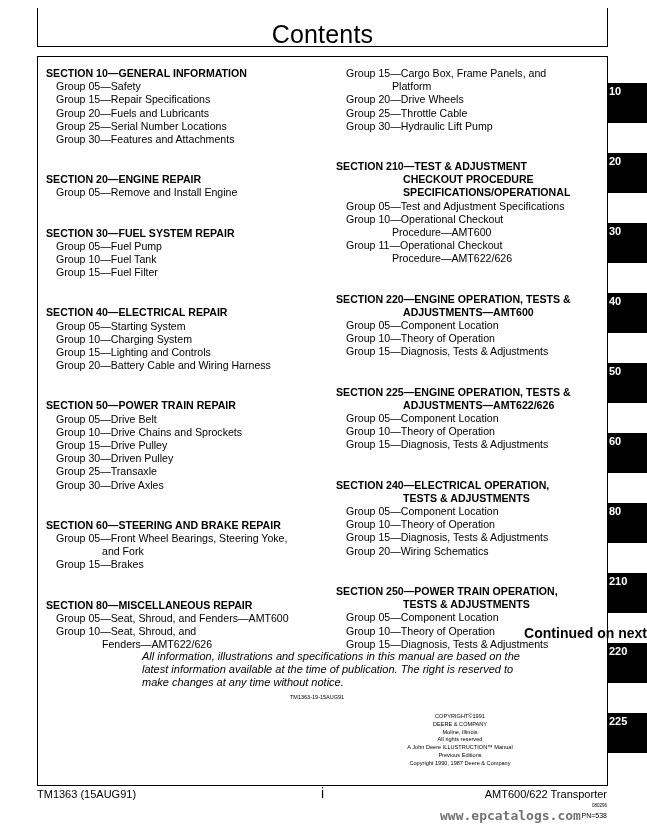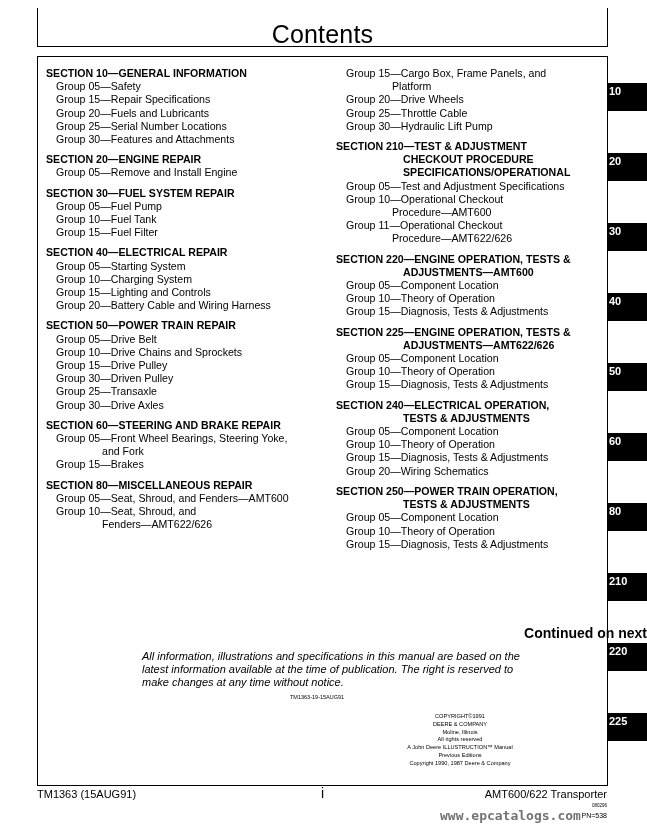--- a/index.html
+++ b/index.html
@@ -7,39 +7,39 @@
          font-family: "Liberation Sans", sans-serif; color: #000; }
   .title-box { position: absolute; left: 37px; top: 8px; width: 569px; height: 38px;
                border-left: 1px solid #000; border-right: 1px solid #000; border-bottom: 1px solid #000; }
   .title { position: absolute; left: 0; right: 0; top: 12px; text-align: center;
            font-weight: normal; font-size: 25px; letter-spacing: 0.2px; }
   .main-box { position: absolute; left: 37px; top: 56px; width: 569px; height: 728px;
               border: 1px solid #000; }
   .col { position: absolute; font-size: 10.6px; line-height: 13.2px; }
   .col.left { left: 46px; top: 67px; width: 285px; }
   .col.right { left: 336px; top: 67px; width: 265px; }
-  .sec { font-weight: bold; margin-top: 7px; }
+  .sec { font-weight: bold; margin-top: 27px; }
   .sec.first { margin-top: 0; }
   .sec-cont { padding-left: 67px; font-weight: bold; }
   .grp { padding-left: 10px; }
   .grp-cont { padding-left: 56px; }
   .continued { position: absolute; left: 492px; top: 625px; font-size: 14px; font-weight: bold; text-align: right; }
   .notice { position: absolute; left: 142px; top: 650px; width: 400px; font-size: 11px;
             line-height: 13px; font-style: italic; }
   .notice-code { position: absolute; left: 290px; top: 694px; font-size: 5.5px; }
   .copyright { position: absolute; left: 360px; top: 713px; width: 200px; text-align: center;
                font-size: 5.6px; line-height: 7.8px; }
   .footer-left { position: absolute; left: 37px; top: 788px; font-size: 11px; }
   .footer-page { position: absolute; left: 321px; top: 785px; font-size: 14px; }
   .footer-right { position: absolute; right: 40px; top: 788px; font-size: 11px; }
   .footer-code { position: absolute; right: 40px; top: 803px; font-size: 4.5px; }
   .footer-pn { position: absolute; right: 40px; top: 812px; font-size: 7px; }
   .watermark { position: absolute; left: 440px; top: 808px; font-family: "DejaVu Sans Mono", monospace;
                font-size: 13px; font-weight: bold; color: #737373; }
-  .tab { position: absolute; left: 607px; width: 40px; height: 28px; background: #000; color: #fff;
+  .tab { position: absolute; left: 607px; width: 40px; height: 40px; background: #000; color: #fff;
          font-size: 11px; font-weight: bold; padding: 2px 0 0 2px; box-sizing: border-box; }
 </style>
 </head>
 <body>
 
 <div class="title-box">
   <div class="title">Contents</div>
 </div>
 <div class="main-box"></div>
 

